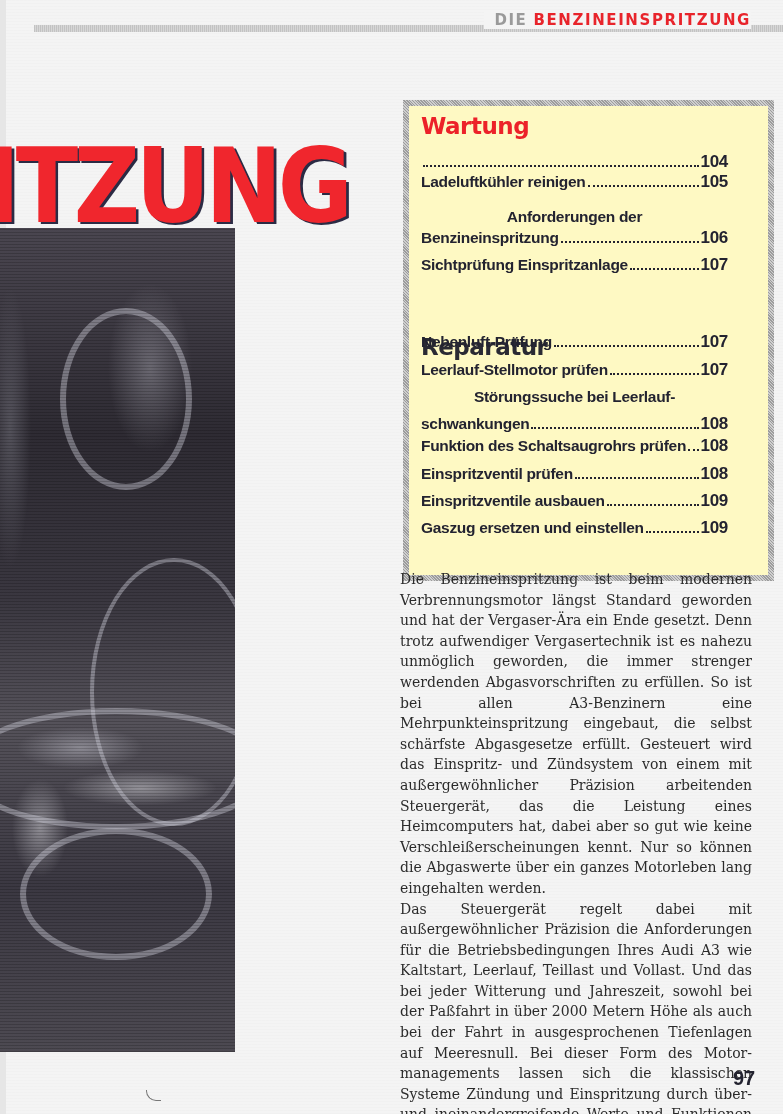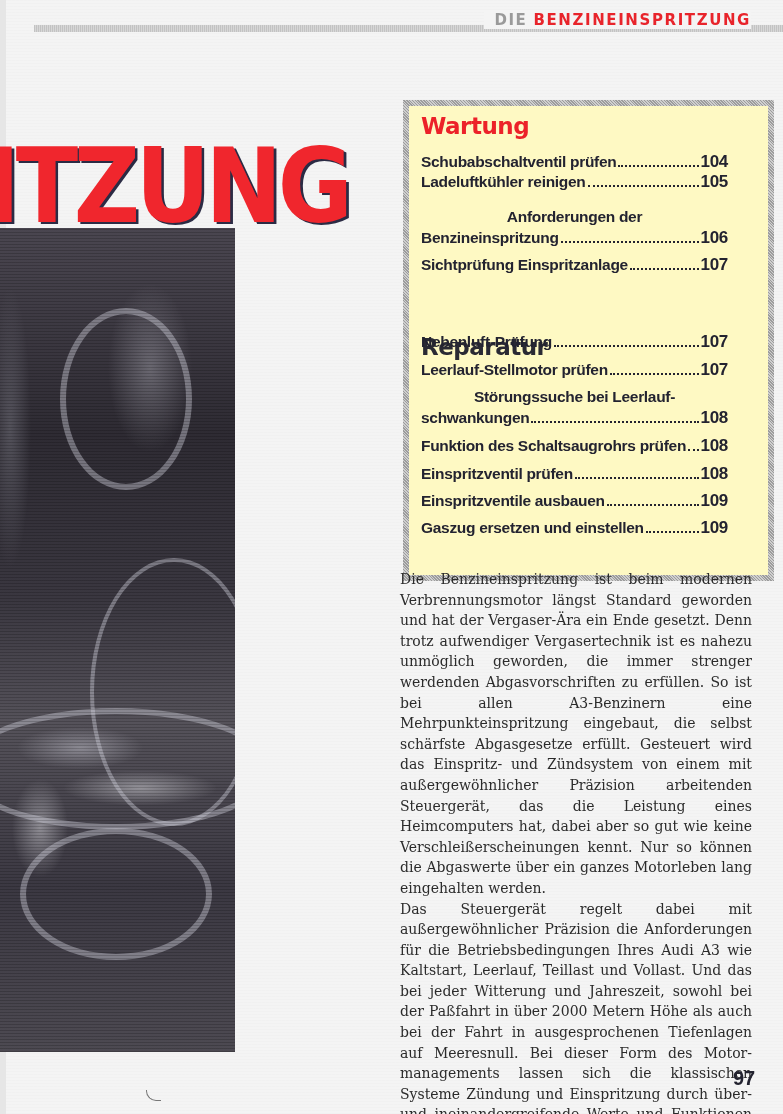--- a/index.html
+++ b/index.html
@@ -131,21 +131,20 @@
   <div class="hose" style="left:20px;top:600px;width:180px;height:120px;"></div>
   <div class="hose" style="left:90px;top:330px;width:160px;height:260px;border-width:4px;"></div>
 </div>
 <div class="page-mark"></div>
 
 <div class="toc">
   <div class="toc-section-title toc-wartung">Wartung</div>
 
   <div class="toc-item" style="top:46px">
     <div class="line">
-        <span>Schubabschaltventil prüfen</span>
         <span class="dots"></span>
         <span class="page">104</span>
       </div>
   </div>
   <div class="toc-item" style="top:66px">
     <div class="line">
         <span>Ladeluftkühler reinigen</span>
         <span class="dots"></span>
         <span class="page">105</span>
       </div>
@@ -177,21 +176,21 @@
   </div>
   <div class="toc-item" style="top:254px">
     <div class="line">
         <span>Leerlauf-Stellmotor prüfen</span>
         <span class="dots"></span>
         <span class="page">107</span>
       </div>
   </div>
   <div class="toc-item" style="top:281px">
     <div>Störungssuche bei Leerlauf-</div>
-    <div class="line" style="margin-top:2px">
+    <div class="line" style="margin-top:8px">
         <span>schwankungen</span>
         <span class="dots"></span>
         <span class="page">108</span>
       </div>
   </div>
   <div class="toc-item" style="top:330px">
     <div class="line">
         <span>Funktion des Schaltsaugrohrs prüfen</span>
         <span class="dots"></span>
         <span class="page">108</span>

